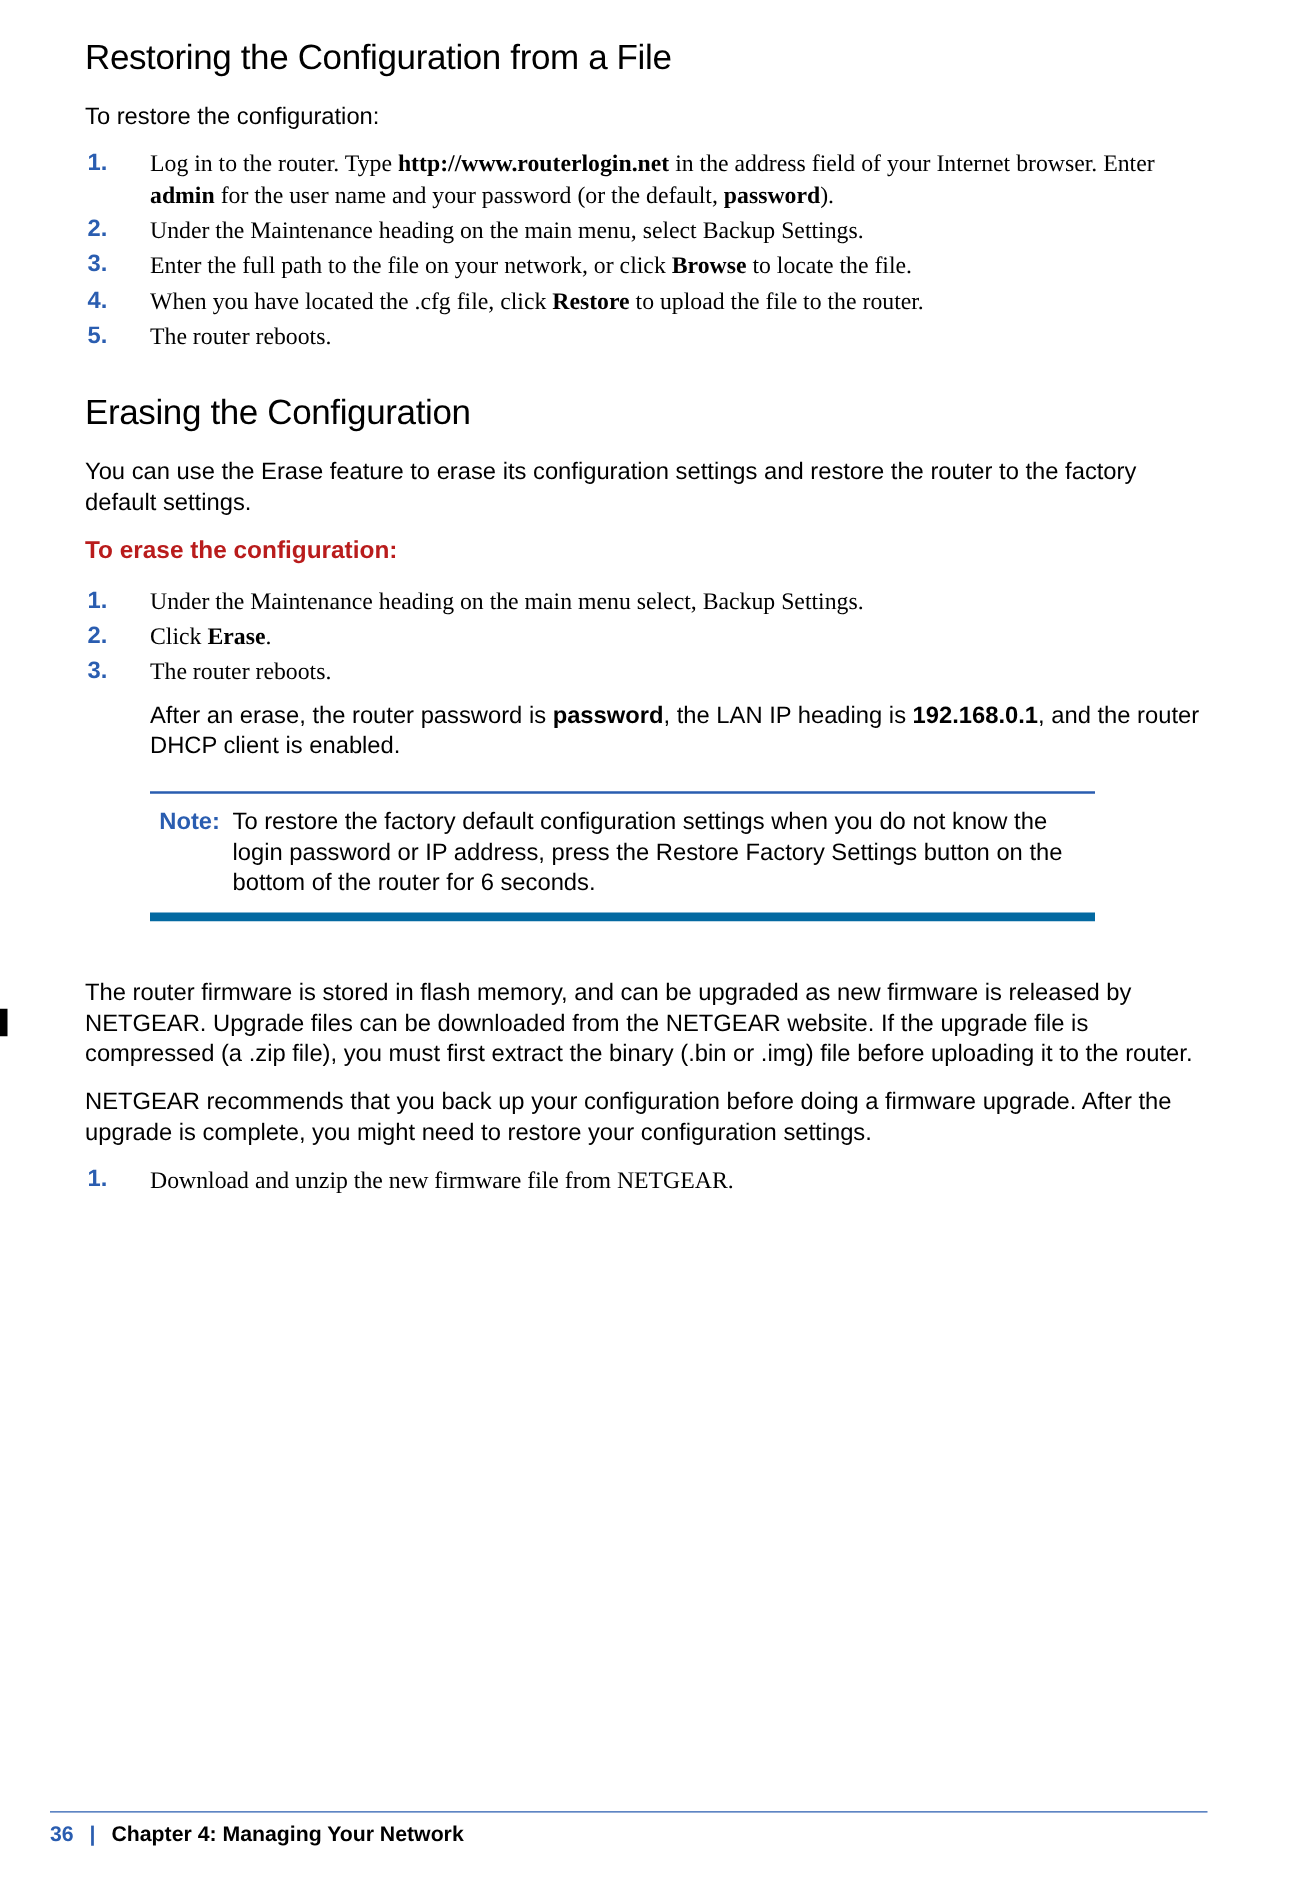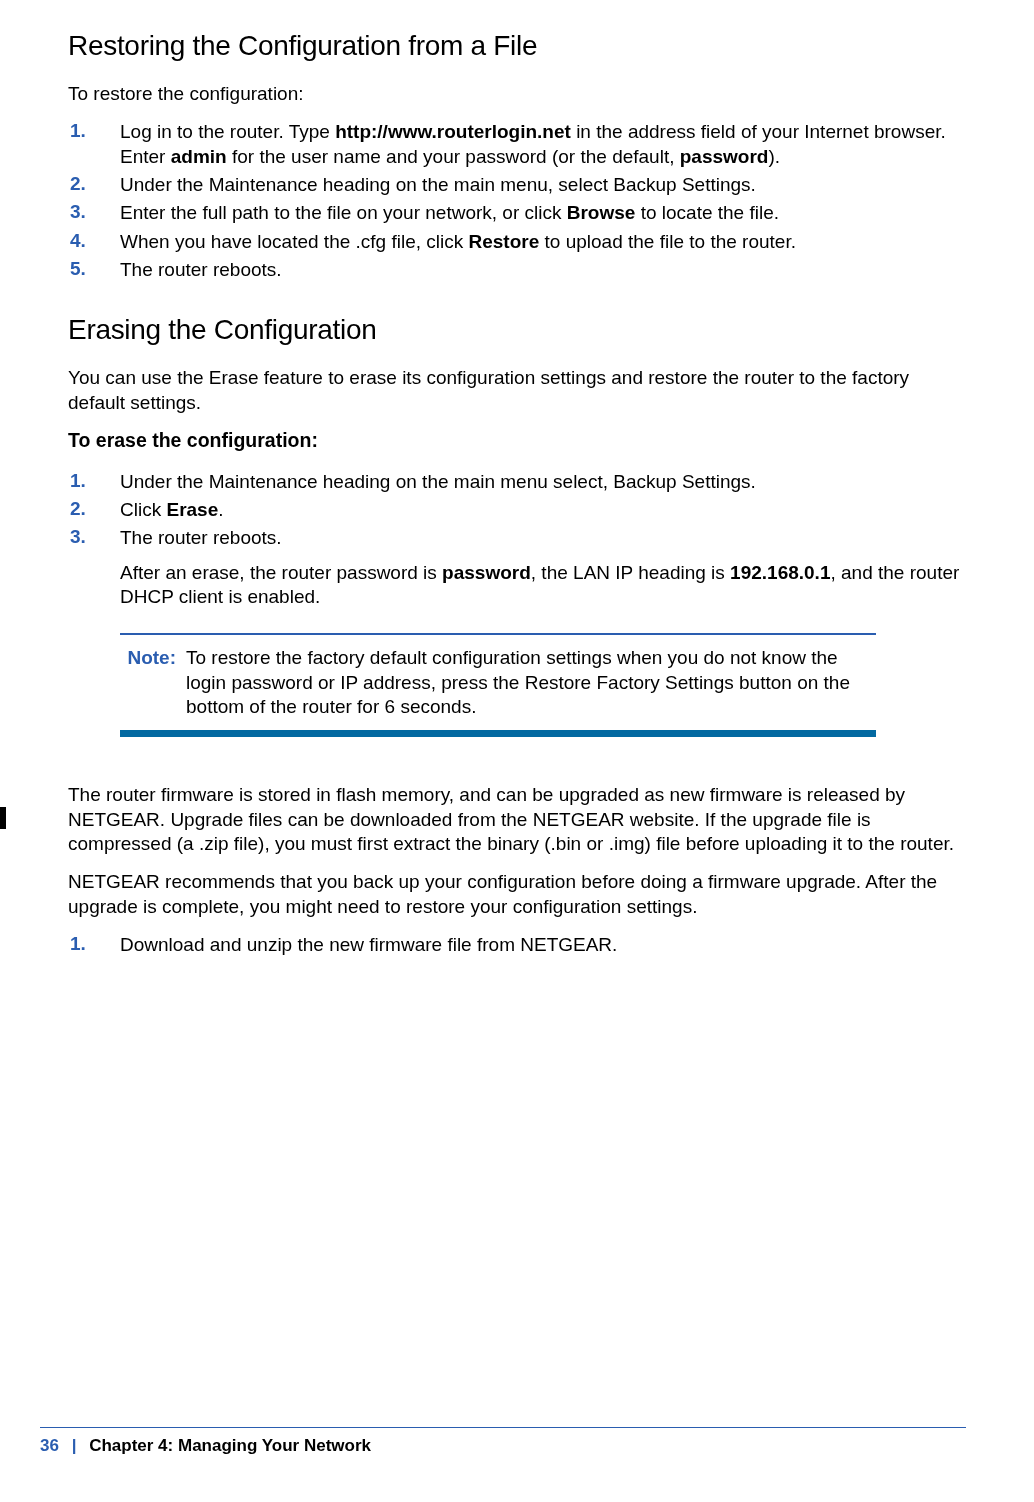--- a/index.html
+++ b/index.html
@@ -48,26 +48,27 @@
       font-weight: bold;
       font-size: 19px;
       width: 52px;
       flex-shrink: 0;
       padding-left: 2px;
     }
     .ol-body {
       font-size: 19px;
       line-height: 1.28;
       flex: 1;
+      font-family: Liberation Serif, serif;
     }
     .bold { font-weight: bold; }
     .sub-h3 {
       font-size: 19.5px;
       font-weight: bold;
-      color: #000000;
+      color: #b91c1c;
       margin-top: 0;
       margin-bottom: 18px;
     }
     .post-erase {
       margin-left: 52px;
       font-size: 19px;
       line-height: 1.28;
       margin-top: 10px;
       margin-bottom: 24px;
     }
@@ -106,21 +107,21 @@
       letter-spacing: -0.3px;
     }
     .change-bar {
       position: absolute;
       left: 0;
       width: 6px;
       background: #000;
     }
     .footer {
       position: absolute;
-      bottom: 46px;
+      bottom: 24px;
       left: 40px;
       right: 68px;
       border-top: 1.5px solid #2a5db0;
       padding-top: 8px;
       font-size: 17px;
     }
     .footer-num {
       color: #2a5db0;
       font-weight: bold;
     }

